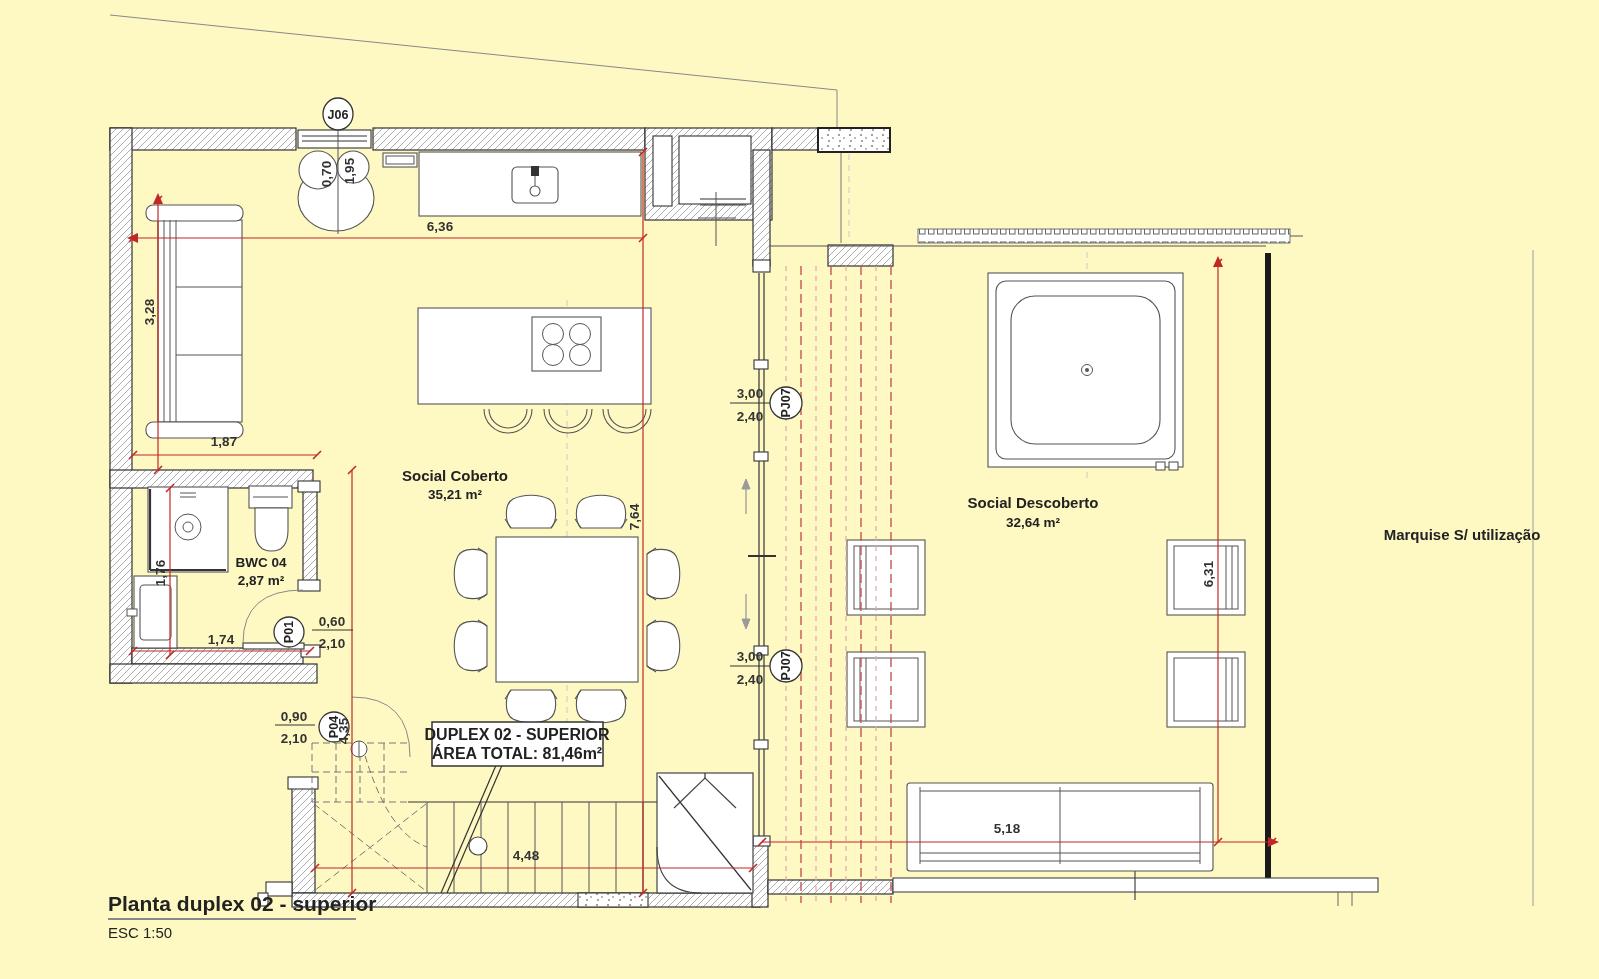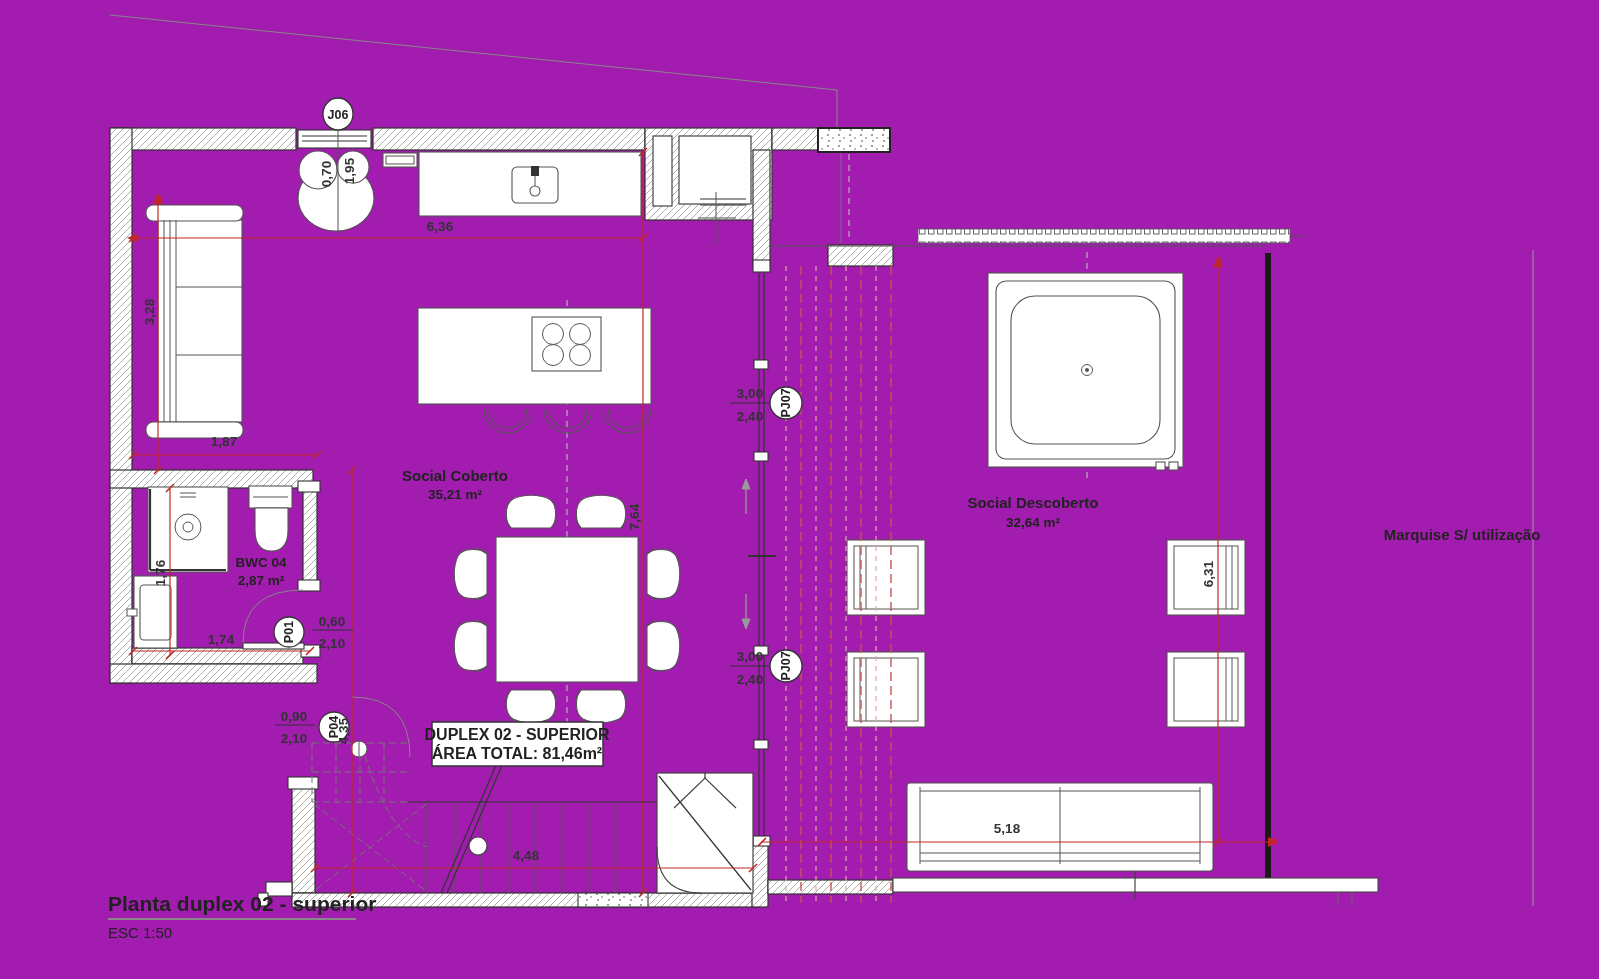--- a/index.html
+++ b/index.html
@@ -1,16 +1,16 @@
 <!DOCTYPE html>
 <html><head>
 <meta charset="utf-8">
 <style>
   html,body{margin:0;padding:0;background:#fff;}
-  .stage{width:1599px;height:979px;position:relative;background:#a21caf;overflow:hidden;}
+  .stage{width:1599px;height:979px;position:relative;background:#fef9c3;overflow:hidden;}
   svg{display:block;font-family:"Liberation Sans", sans-serif;}
   text{fill:#222;}
   .dim{font-size:13.5px;font-weight:bold;fill:#333;}
   .tag{font-size:12.5px;font-weight:bold;fill:#222;}
   .room{font-size:15px;font-weight:bold;}
   .area{font-size:13.5px;font-weight:bold;}
   .wall{fill:url(#hatch);stroke:#333;stroke-width:1.2;}
   .cap{fill:#fff;stroke:#333;stroke-width:1.1;}
   .furn{fill:#fff;stroke:#555;stroke-width:1.1;}
   .thin{stroke:#555;stroke-width:1;fill:none;}

